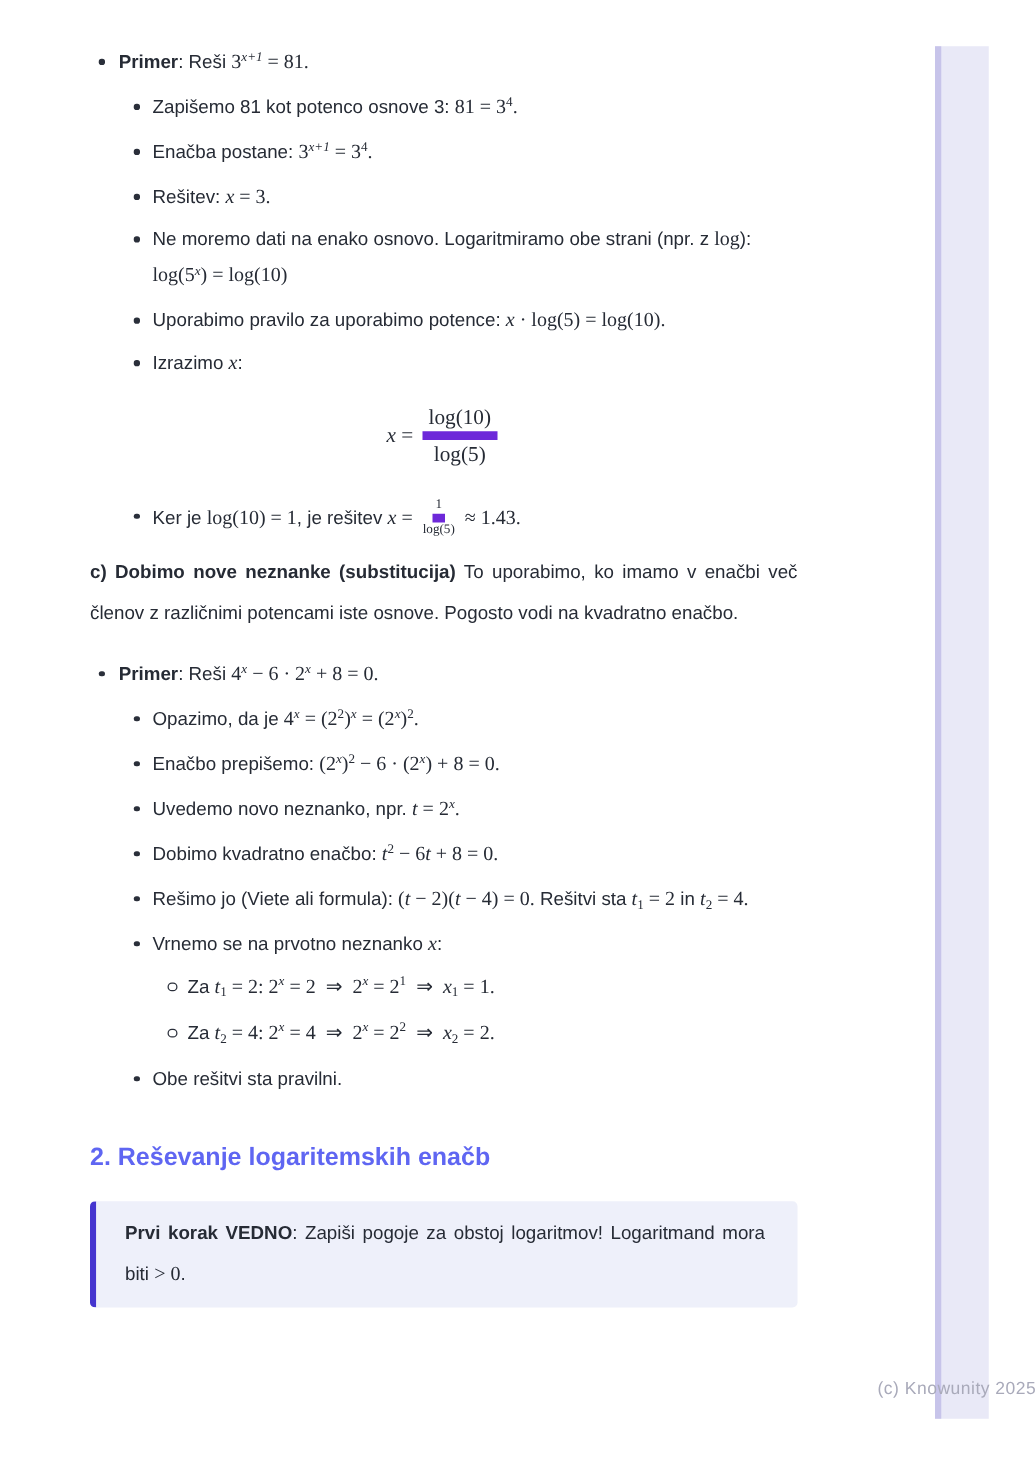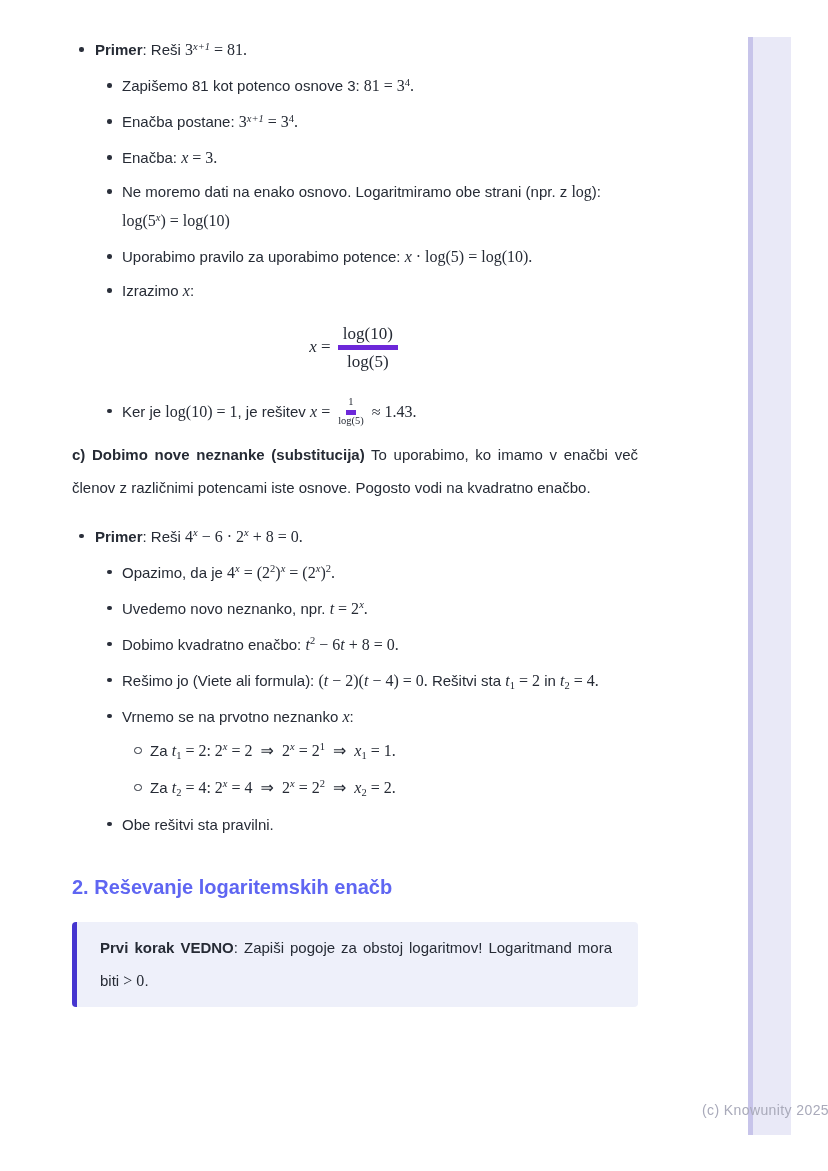--- a/index.html
+++ b/index.html
@@ -34,21 +34,21 @@
   .m{font-family:"Liberation Serif",serif;font-size:16px;}
   .mi{font-family:"Liberation Serif",serif;font-size:16px;font-style:italic;}
   .sup,.supi,.sub{font-family:"Liberation Serif",serif;font-size:10.5px;position:relative;}
   .sup{top:-5.5px;}
   .supi{top:-5.5px;font-style:italic;}
   .sub{top:3px;}
   .arr{font-family:"Liberation Serif",serif;font-size:16px;margin:0 8px;}
   
   .frac{display:inline-flex;flex-direction:column;align-items:center;vertical-align:middle;
         font-family:"Liberation Serif",serif;line-height:1.25;margin:0 3px;}
-  .frac .num{padding:0 5px 1px;border-bottom:5px solid #6d28d9;}
+  .frac .num{padding:0 5px 1px;border-bottom:7px solid #6d28d9;}
   .frac .den{padding:1px 5px 0;}
   .frac.small{font-size:10.5px;line-height:1.15;position:relative;top:-1px;margin:0 2px;}
   .frac.small .num{padding:0 2px 1px;}
   .frac.small .den{padding:0 2px;}
   
   .display{text-align:center;margin:18px 0 24px;font-size:17px;line-height:1.2;}
   .display .m,.display .mi{font-size:17px;}
   
   .h2{font-size:20px;font-weight:700;color:var(--heading);margin:36px 0 22px;line-height:1.25;}
   
@@ -62,35 +62,36 @@
              font-size:14px;letter-spacing:0.4px;color:var(--wm);white-space:nowrap;margin-left:11px;}
 </style>
 </head>
 <body>
 
 <div class="page">
   <div id="doc">
       <div class="li li1"><span class="bullet"></span><span class="b">Primer</span><span>: Reši </span><span class="m">3</span><span class="supi">x+1</span><span class="m"> = 81.</span></div>
       <div class="li li2"><span class="bullet"></span><span>Zapišemo 81 kot potenco osnove 3: </span><span class="m">81 = 3</span><span class="sup">4</span><span class="m">.</span></div>
       <div class="li li2"><span class="bullet"></span><span>Enačba postane: </span><span class="m">3</span><span class="supi">x+1</span><span class="m"> = 3</span><span class="sup">4</span><span class="m">.</span></div>
-      <div class="li li2"><span class="bullet"></span><span>Enačba: </span><span class="mi">x</span><span class="m"> = 3.</span></div>
+      <div class="li li2"><span class="bullet"></span><span>Rešitev: </span><span class="mi">x</span><span class="m"> = 3.</span></div>
       <div class="li li2"><span class="bullet"></span><span>Ne moremo dati na enako osnovo. Logaritmiramo obe strani (npr. z </span><span class="m">log</span><span>):</span><br><span class="m">log(5</span><span class="supi">x</span><span class="m">) = log(10)</span></div>
       <div class="li li2"><span class="bullet"></span><span>Uporabimo pravilo za uporabimo potence: </span><span class="mi">x</span><span class="m"> · log(5) = log(10).</span></div>
       <div class="li li2"><span class="bullet"></span><span>Izrazimo </span><span class="mi">x</span><span>:</span></div>
       <div class="display"><span class="mi">x</span><span class="m"> = </span><span class="frac">
           <span class="num">log(10)</span>
           <span class="den">log(5)</span>
         </span></div>
       <div class="li li2"><span class="bullet"></span><span>Ker je </span><span class="m">log(10) = 1</span><span>, je rešitev </span><span class="mi">x</span><span class="m"> = </span><span class="frac small">
           <span class="num">1</span>
           <span class="den">log(5)</span>
         </span><span class="m"> ≈ 1.43.</span></div>
       <div class="p"><span class="b">c) Dobimo nove neznanke (substitucija)</span><span> To uporabimo, ko imamo v enačbi več členov z različnimi potencami iste osnove. Pogosto vodi na kvadratno enačbo.</span></div>
       <div class="li li1"><span class="bullet"></span><span class="b">Primer</span><span>: Reši </span><span class="m">4</span><span class="supi">x</span><span class="m"> − 6 · 2</span><span class="supi">x</span><span class="m"> + 8 = 0.</span></div>
       <div class="li li2"><span class="bullet"></span><span>Opazimo, da je </span><span class="m">4</span><span class="supi">x</span><span class="m"> = (2</span><span class="sup">2</span><span class="m">)</span><span class="supi">x</span><span class="m"> = (2</span><span class="supi">x</span><span class="m">)</span><span class="sup">2</span><span class="m">.</span></div>
+      <div class="li li2"><span class="bullet"></span><span>Enačbo prepišemo: </span><span class="m">(2</span><span class="supi">x</span><span class="m">)</span><span class="sup">2</span><span class="m"> − 6 · (2</span><span class="supi">x</span><span class="m">) + 8 = 0.</span></div>
       <div class="li li2"><span class="bullet"></span><span>Uvedemo novo neznanko, npr. </span><span class="mi">t</span><span class="m"> = 2</span><span class="supi">x</span><span class="m">.</span></div>
       <div class="li li2"><span class="bullet"></span><span>Dobimo kvadratno enačbo: </span><span class="mi">t</span><span class="sup">2</span><span class="m"> − 6</span><span class="mi">t</span><span class="m"> + 8 = 0.</span></div>
       <div class="li li2"><span class="bullet"></span><span>Rešimo jo (Viete ali formula): </span><span class="m">(</span><span class="mi">t</span><span class="m"> − 2)(</span><span class="mi">t</span><span class="m"> − 4) = 0.</span><span> Rešitvi sta </span><span class="mi">t</span><span class="sub">1</span><span class="m"> = 2</span><span> in </span><span class="mi">t</span><span class="sub">2</span><span class="m"> = 4.</span></div>
       <div class="li li2"><span class="bullet"></span><span>Vrnemo se na prvotno neznanko </span><span class="mi">x</span><span>:</span></div>
       <div class="li li3"><span class="bullet"></span><span>Za </span><span class="mi">t</span><span class="sub">1</span><span class="m"> = 2: 2</span><span class="supi">x</span><span class="m"> = 2</span><span class="arr">⇒</span><span class="m">2</span><span class="supi">x</span><span class="m"> = 2</span><span class="sup">1</span><span class="arr">⇒</span><span class="mi">x</span><span class="sub">1</span><span class="m"> = 1.</span></div>
       <div class="li li3"><span class="bullet"></span><span>Za </span><span class="mi">t</span><span class="sub">2</span><span class="m"> = 4: 2</span><span class="supi">x</span><span class="m"> = 4</span><span class="arr">⇒</span><span class="m">2</span><span class="supi">x</span><span class="m"> = 2</span><span class="sup">2</span><span class="arr">⇒</span><span class="mi">x</span><span class="sub">2</span><span class="m"> = 2.</span></div>
       <div class="li li2"><span class="bullet"></span><span>Obe rešitvi sta pravilni.</span></div>
       <div class="h2"><span>2. Reševanje logaritemskih enačb</span></div>
       <div class="callout"><span class="b">Prvi korak VEDNO</span><span>: Zapiši pogoje za obstoj logaritmov! Logaritmand mora biti </span><span class="m">&gt; 0</span><span>.</span></div>
     </div>

